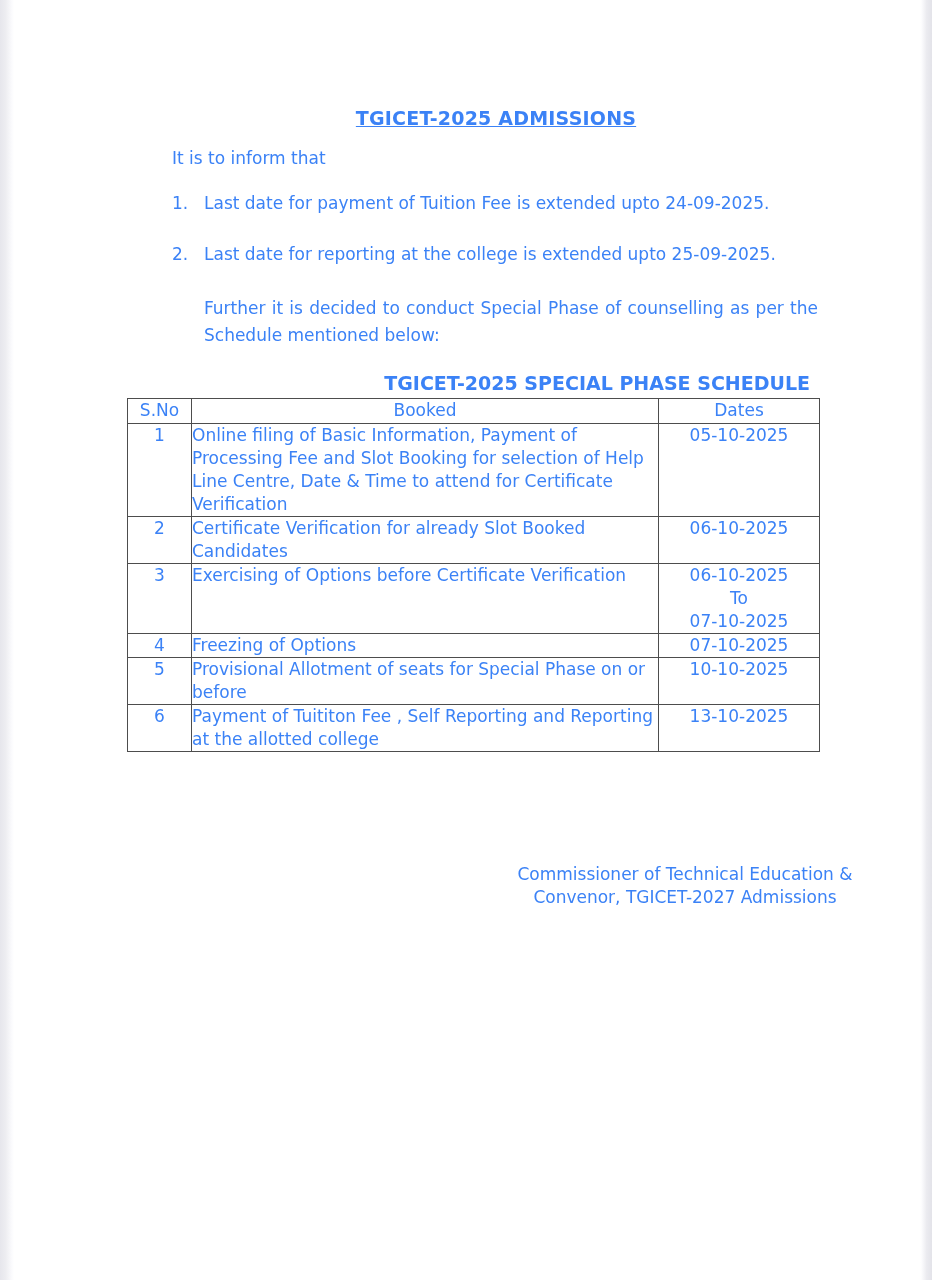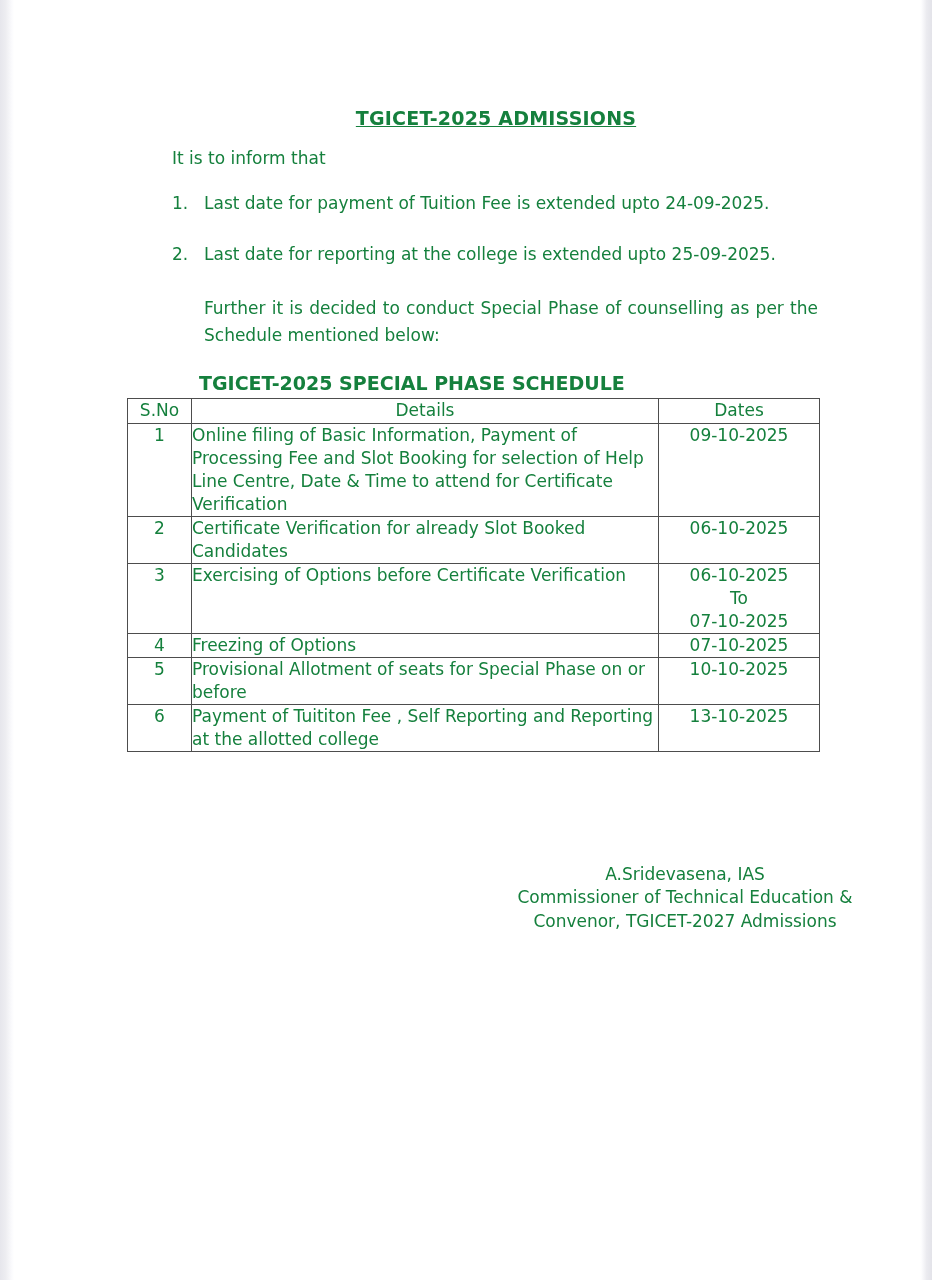--- a/index.html
+++ b/index.html
@@ -6,21 +6,21 @@
     margin: 0;
     padding: 0;
     background: #ffffff;
   }
   .page {
     position: relative;
     width: 932px;
     height: 1280px;
     background: #ffffff;
     font-family: "DejaVu Sans", sans-serif;
-    color: #15803d;
+    color: #3b82f6;
     overflow: hidden;
   }
   .edge-left {
     position: absolute;
     left: 0; top: 0;
     width: 14px; height: 1280px;
     background: linear-gradient(to right, #e6e6ec 0%, #ededf1 40%, #fbfbfd 85%, #ffffff 100%);
   }
   .edge-right {
     position: absolute;
@@ -58,23 +58,23 @@
   .further {
     position: absolute;
     left: 204px; top: 295px;
     width: 614px;
     font-size: 17px;
     line-height: 26.5px;
     text-align: justify;
   }
   .schedule-heading {
     position: absolute;
-    left: 199px; top: 372px;
+    left: 184px; top: 372px;
     width: 626px;
-    text-align: left;
+    text-align: right;
     font-size: 19px;
     font-weight: bold;
   }
   table.schedule {
     position: absolute;
     left: 127px; top: 398px;
     width: 692px;
     border-collapse: collapse;
     table-layout: fixed;
     font-size: 17px;
@@ -129,29 +129,29 @@
 
   <table class="schedule">
     <colgroup>
       <col class="c-sno">
         <col class="c-det">
         <col class="c-dates">
     </colgroup>
     <thead>
       <tr>
         <th>S.No</th>
-        <th>Details</th>
+        <th>Booked</th>
         <th>Dates</th>
       </tr>
     </thead>
     <tbody>
       <tr>
         <td class="sno">1</td>
         <td class="det">Online filing of Basic Information, Payment of Processing Fee and Slot Booking for selection of Help Line Centre, Date &amp; Time to attend for Certificate Verification</td>
-        <td class="dates">09-10-2025</td>
+        <td class="dates">05-10-2025</td>
       </tr>
       <tr>
         <td class="sno">2</td>
         <td class="det">Certificate Verification for already Slot Booked Candidates</td>
         <td class="dates">06-10-2025</td>
       </tr>
       <tr>
         <td class="sno">3</td>
         <td class="det">Exercising of Options before Certificate Verification</td>
         <td class="dates">06-10-2025
@@ -170,17 +170,16 @@
       </tr>
       <tr>
         <td class="sno">6</td>
         <td class="det">Payment of Tuititon Fee , Self Reporting and Reporting at the allotted college</td>
         <td class="dates">13-10-2025</td>
       </tr>
     </tbody>
   </table>
 
   <div class="signature">
-    <div>A.Sridevasena, IAS</div>
     <div>Commissioner of Technical Education &amp;</div>
     <div>Convenor, TGICET-2027 Admissions</div>
   </div>
 </div>
 
 </body></html>

